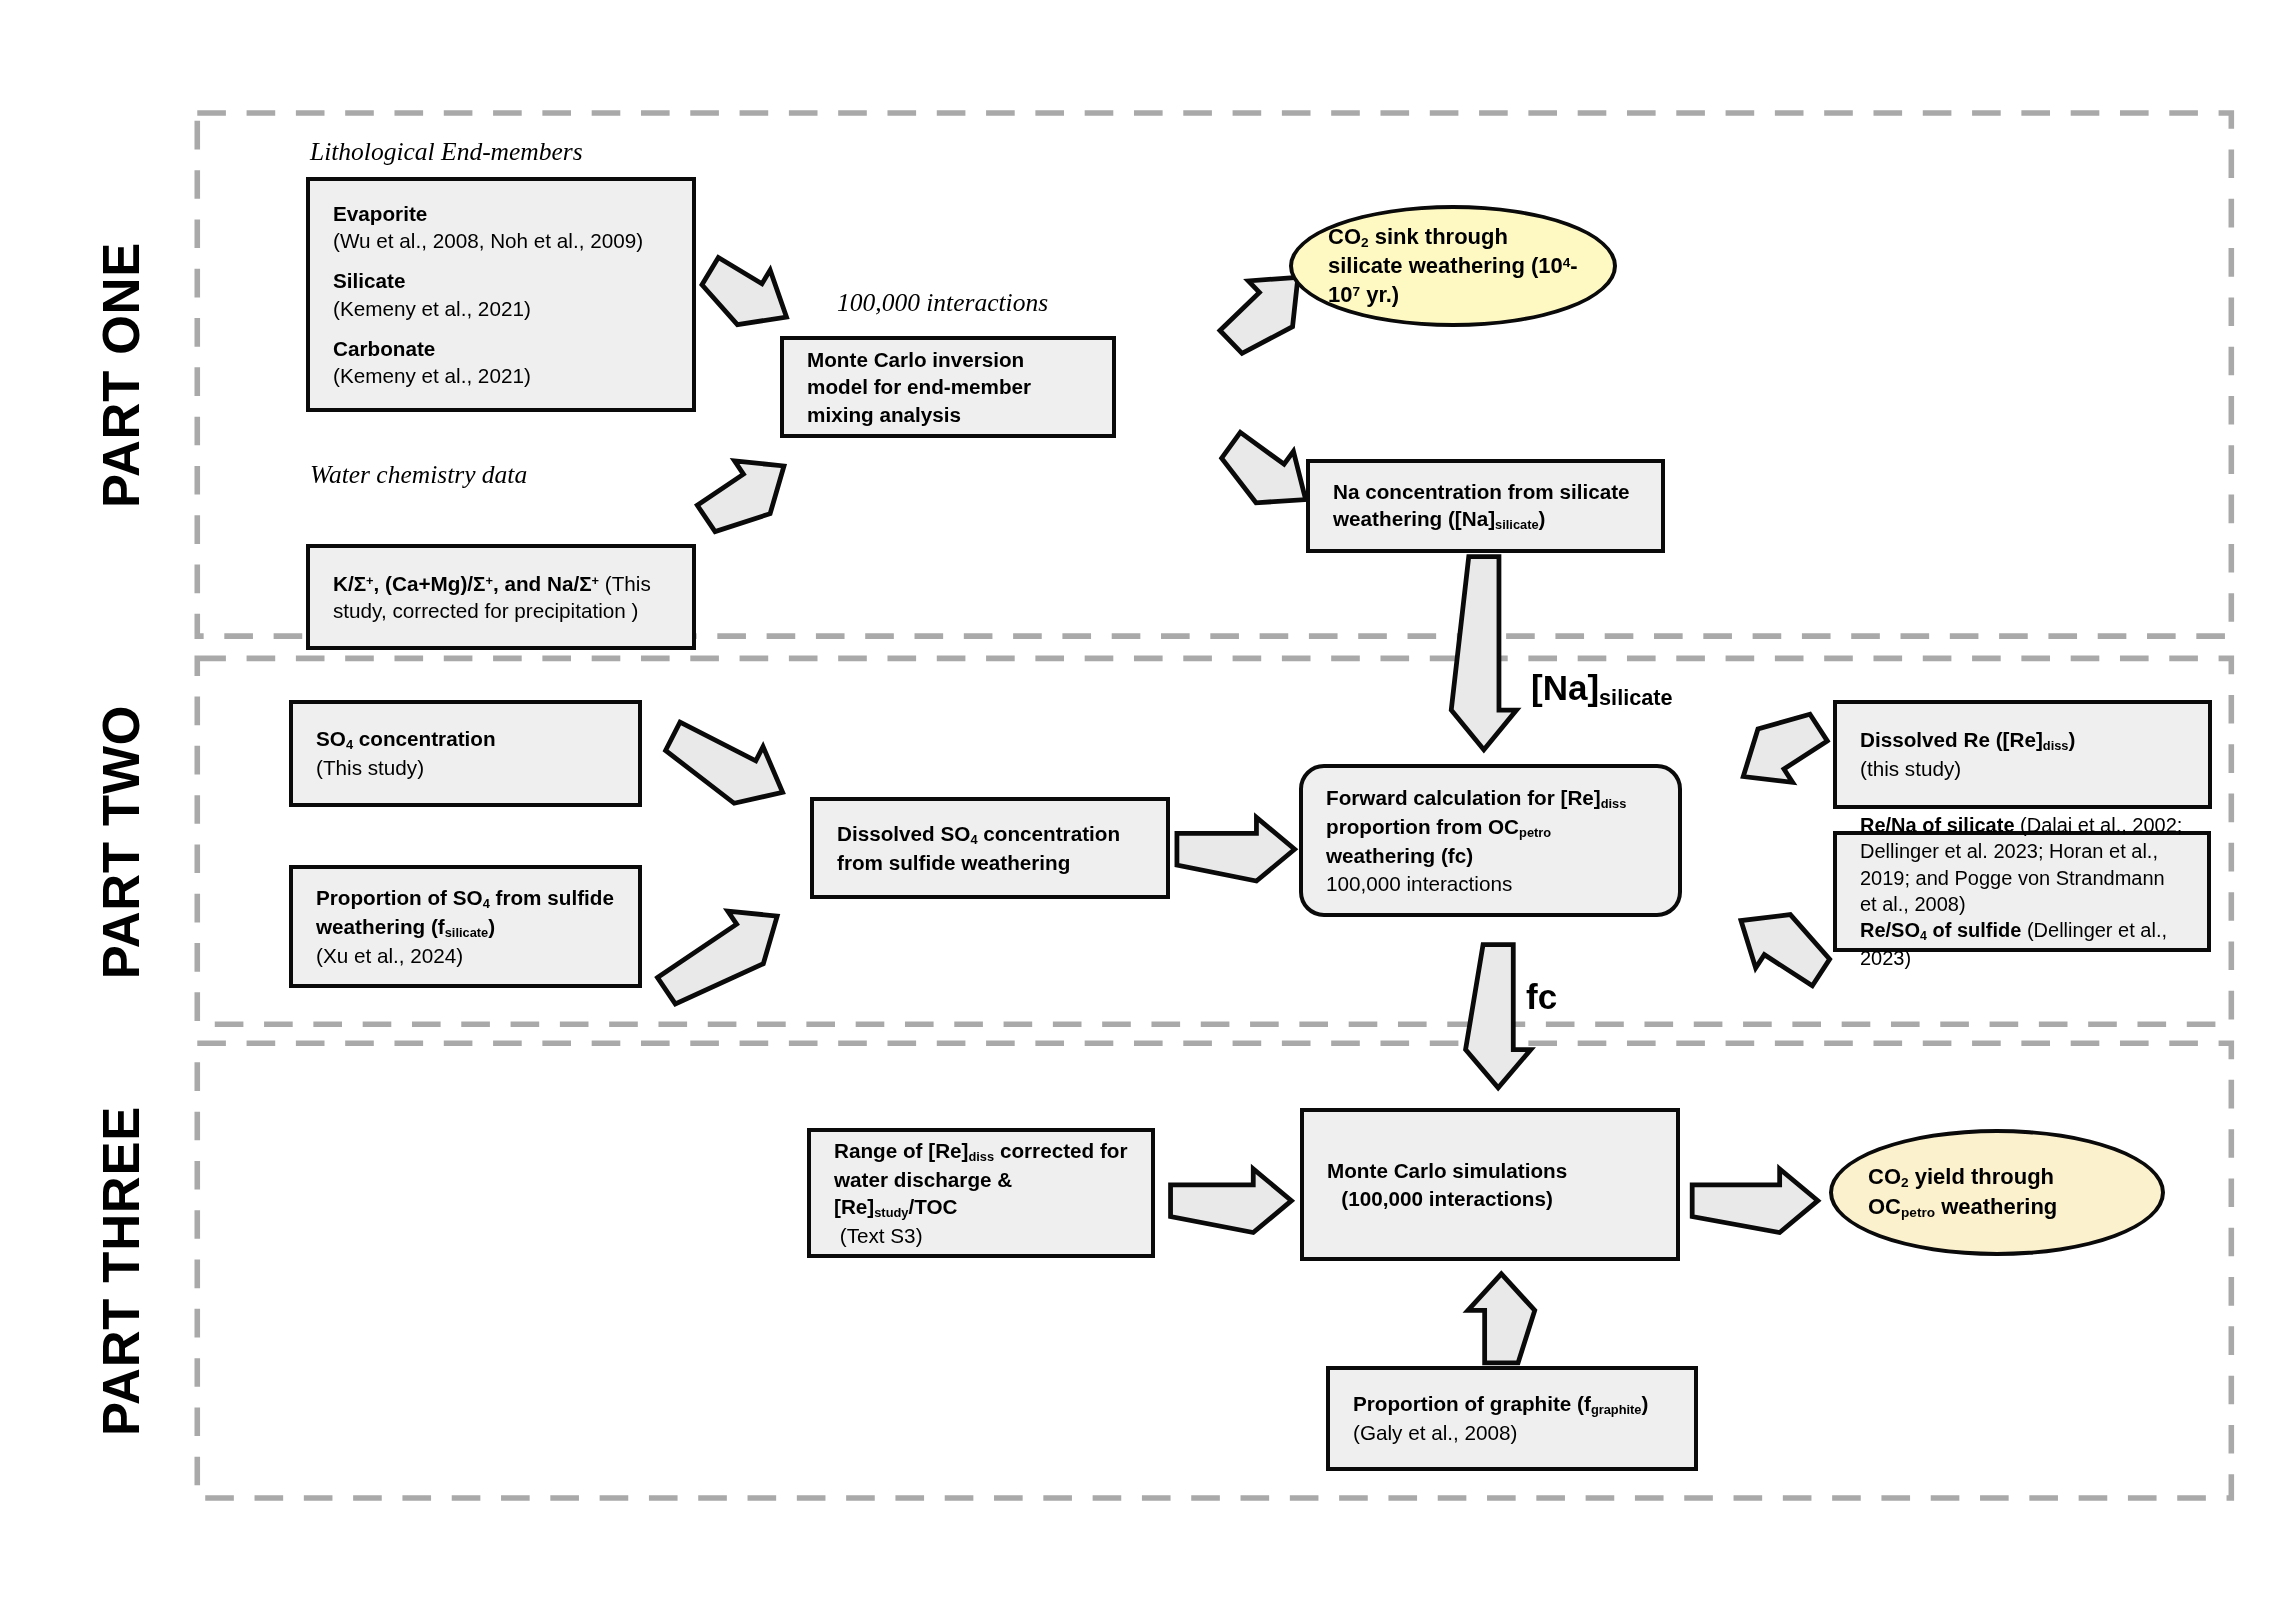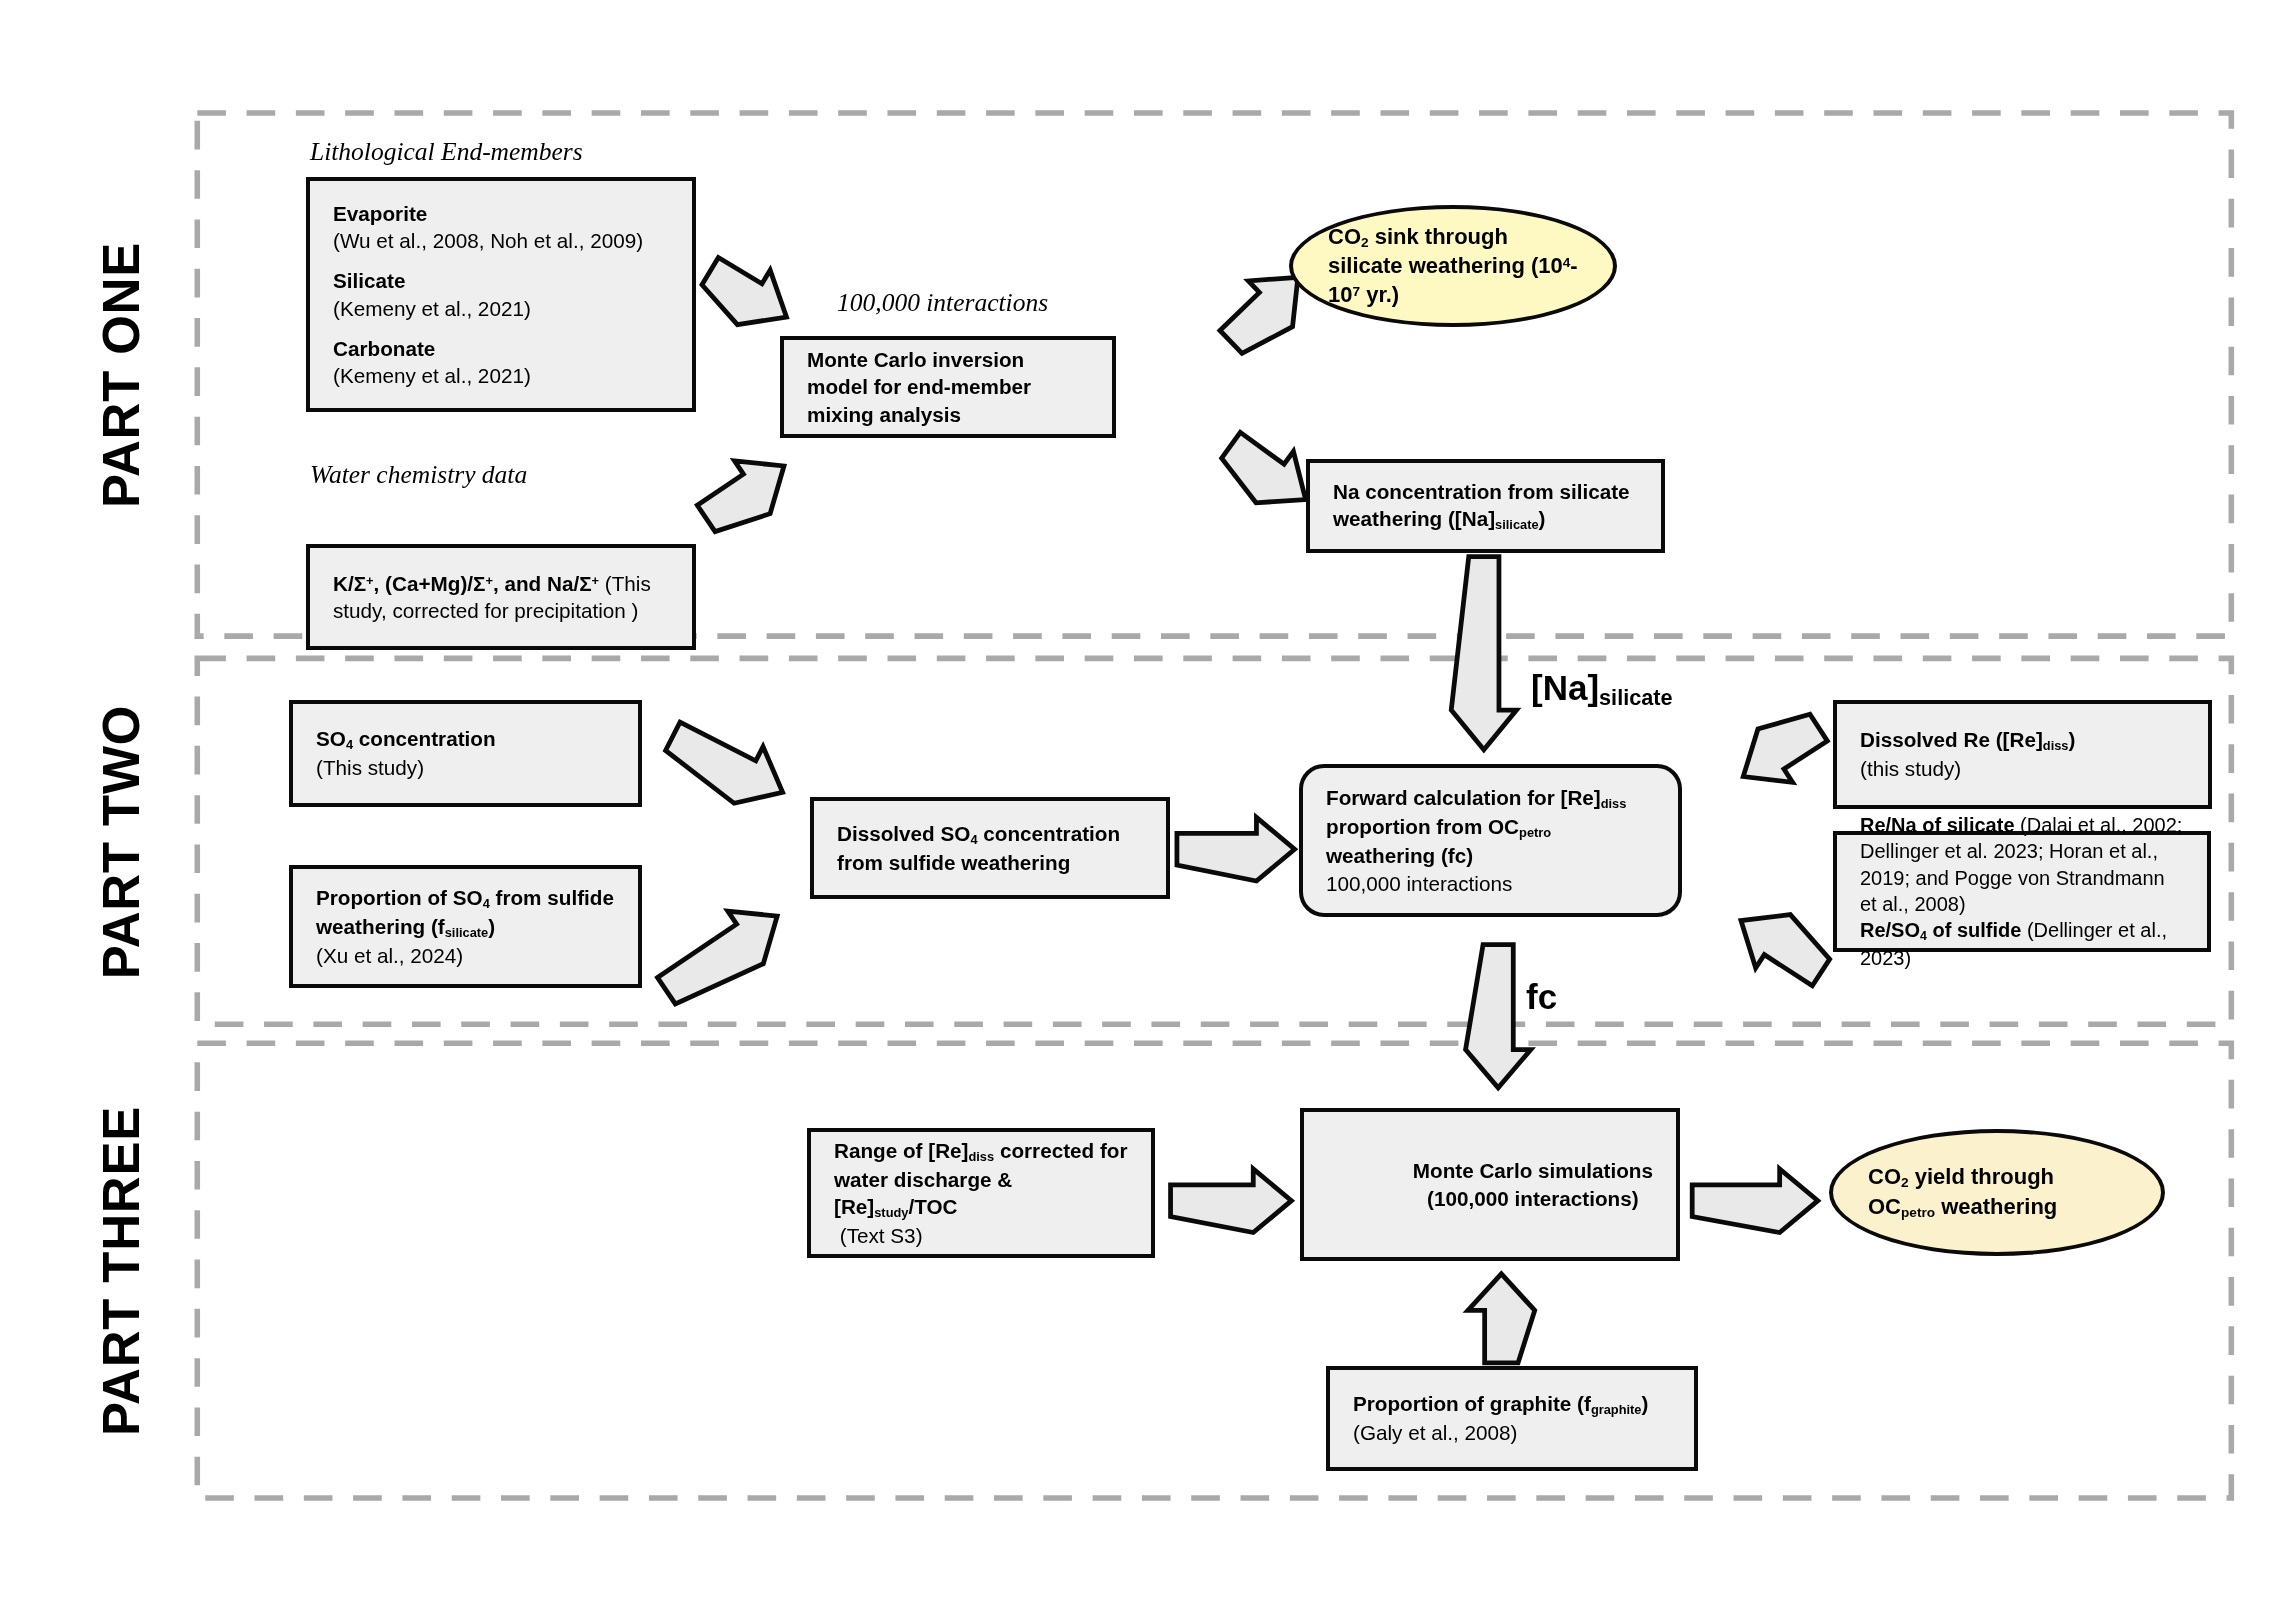--- a/index.html
+++ b/index.html
@@ -9,21 +9,21 @@
   }
   svg.overlay{position:absolute;left:0;top:0;z-index:1;}
   .box{
     position:absolute;z-index:2;box-sizing:border-box;
     background:#efefef;border:4px solid #0a0a0a;
     display:flex;align-items:center;
     font-size:20.7px;line-height:1.32;font-weight:normal;
     padding:8px 23px;
   }
   .box .g{display:block;height:12.7px;}
-  .box.center{justify-content:flex-end;text-align:center;}
+  .box.center{justify-content:flex-start;text-align:center;}
   .box.small{font-size:20px;}
   .ellipse{
     position:absolute;z-index:2;box-sizing:border-box;
     border:4.8px solid #0a0a0a;border-radius:50%;
     display:flex;align-items:center;justify-content:center;
     font-size:22px;font-weight:bold;line-height:1.3;
     padding:8px 35px;
   }
   .section-title{
     position:absolute;z-index:2;

